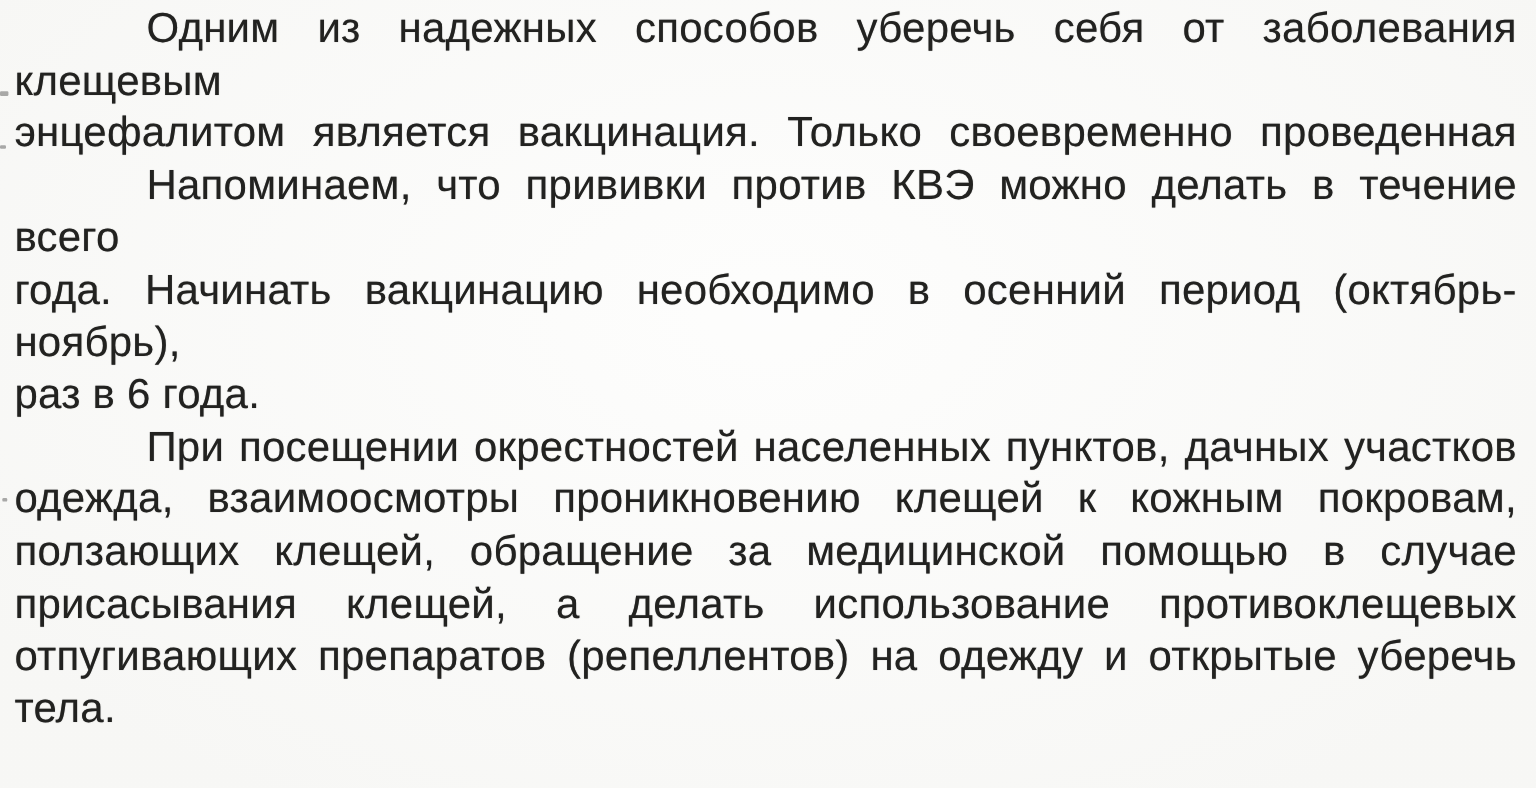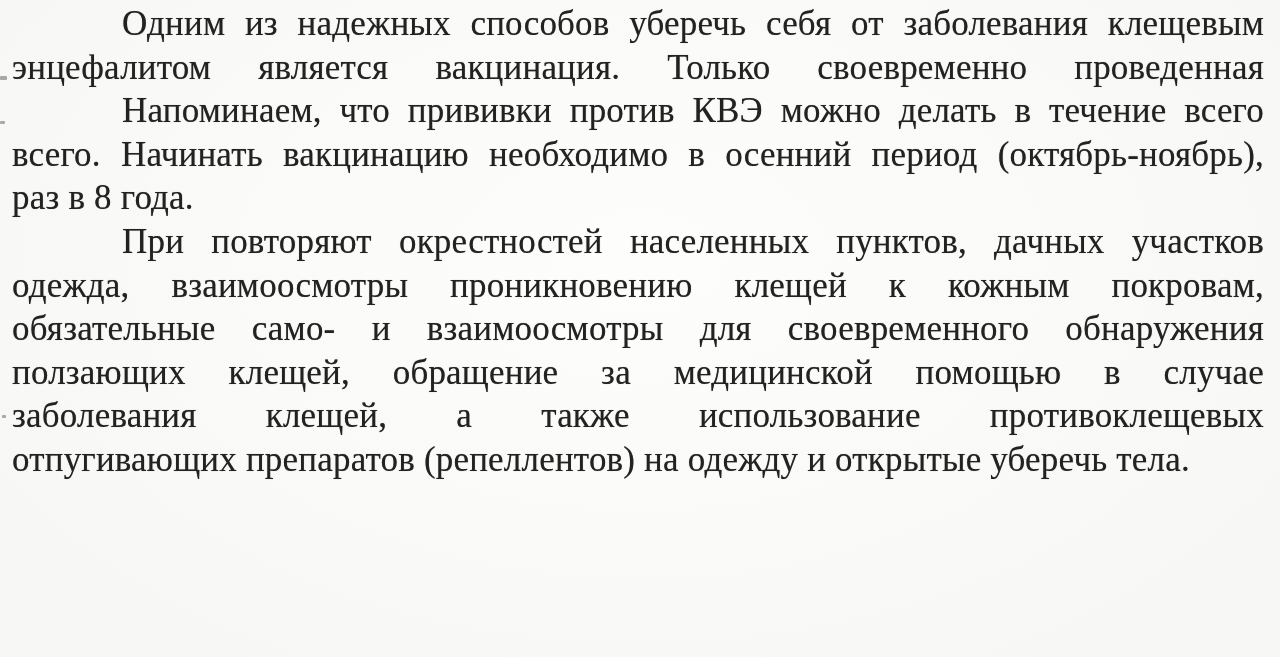--- a/index.html
+++ b/index.html
@@ -18,21 +18,21 @@
     padding: 2px 16px 0 12px;
     box-sizing: border-box;
     width: 1280px;
     height: 657px;
     
     background:
       radial-gradient(ellipse at 50% 40%, rgba(255,255,255,0.6), rgba(0,0,0,0.015) 85%),
       #fbfbf9;
   }
   .line {
-    font-family: Liberation Serif, serif;
+    font-family: Liberation Sans, sans-serif;
     font-size: 35px;
     line-height: 43.6px;
     color: #222220;
     text-align: justify;
     text-align-last: justify;
     letter-spacing: 0.2px;
     
     text-shadow: 0 0 0.7px rgba(30,30,30,0.55);
   }
   .line.first {
@@ -52,26 +52,25 @@
 </style>
 </head>
 <body>
 
 <div class="page">
 
   <div class="line first">Одним из надежных способов уберечь себя от заболевания клещевым</div>
   <div class="line">энцефалитом является вакцинация. Только своевременно проведенная</div>
 
   <div class="line first">Напоминаем, что прививки против КВЭ можно делать в течение всего</div>
-  <div class="line">всего. Начинать вакцинацию необходимо в осенний период (октябрь-ноябрь),</div>
-  <div class="line plast">раз в 8 года.</div>
+  <div class="line">года. Начинать вакцинацию необходимо в осенний период (октябрь-ноябрь),</div>
+  <div class="line plast">раз в 6 года.</div>
 
-  <div class="line first">При повторяют окрестностей населенных пунктов, дачных участков</div>
+  <div class="line first">При посещении окрестностей населенных пунктов, дачных участков</div>
   <div class="line">одежда, взаимоосмотры проникновению клещей к кожным покровам,</div>
-  <div class="line">обязательные само- и  взаимоосмотры для своевременного обнаружения</div>
   <div class="line">ползающих клещей, обращение за медицинской помощью в случае</div>
-  <div class="line">заболевания клещей, а также использование противоклещевых</div>
+  <div class="line">присасывания клещей, а делать использование противоклещевых</div>
   <div class="line plast">отпугивающих препаратов (репеллентов) на одежду и открытые уберечь тела.</div>
 
   <div class="speck s1"></div>
   <div class="speck s2"></div>
   <div class="speck s3"></div>
 </div>
 
 </body></html>

